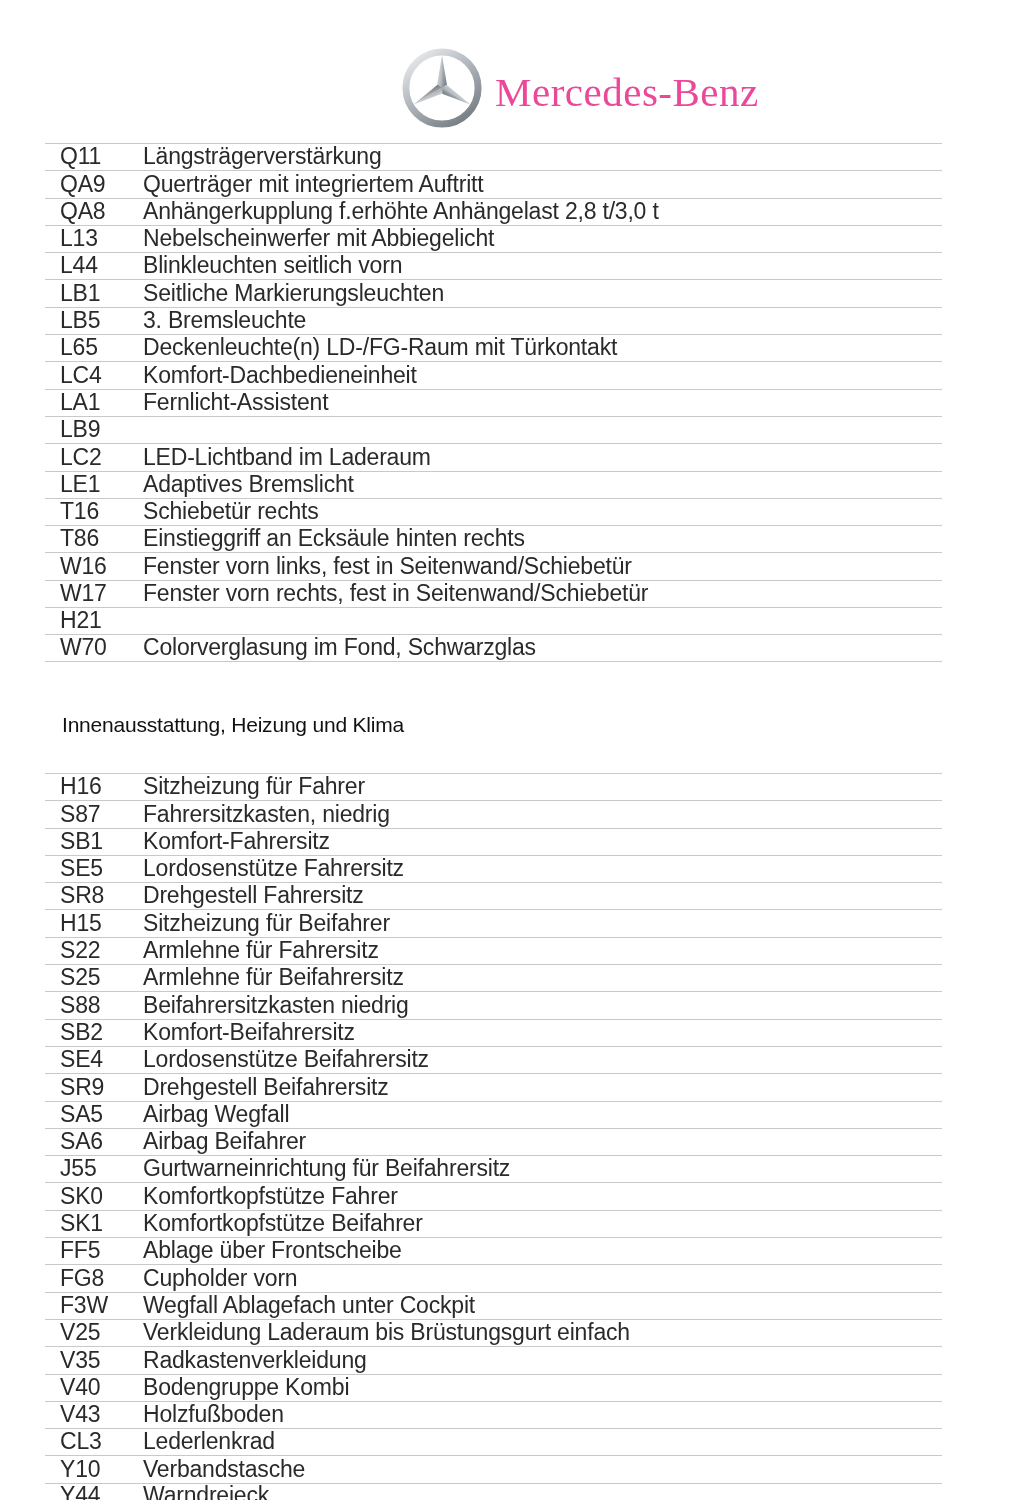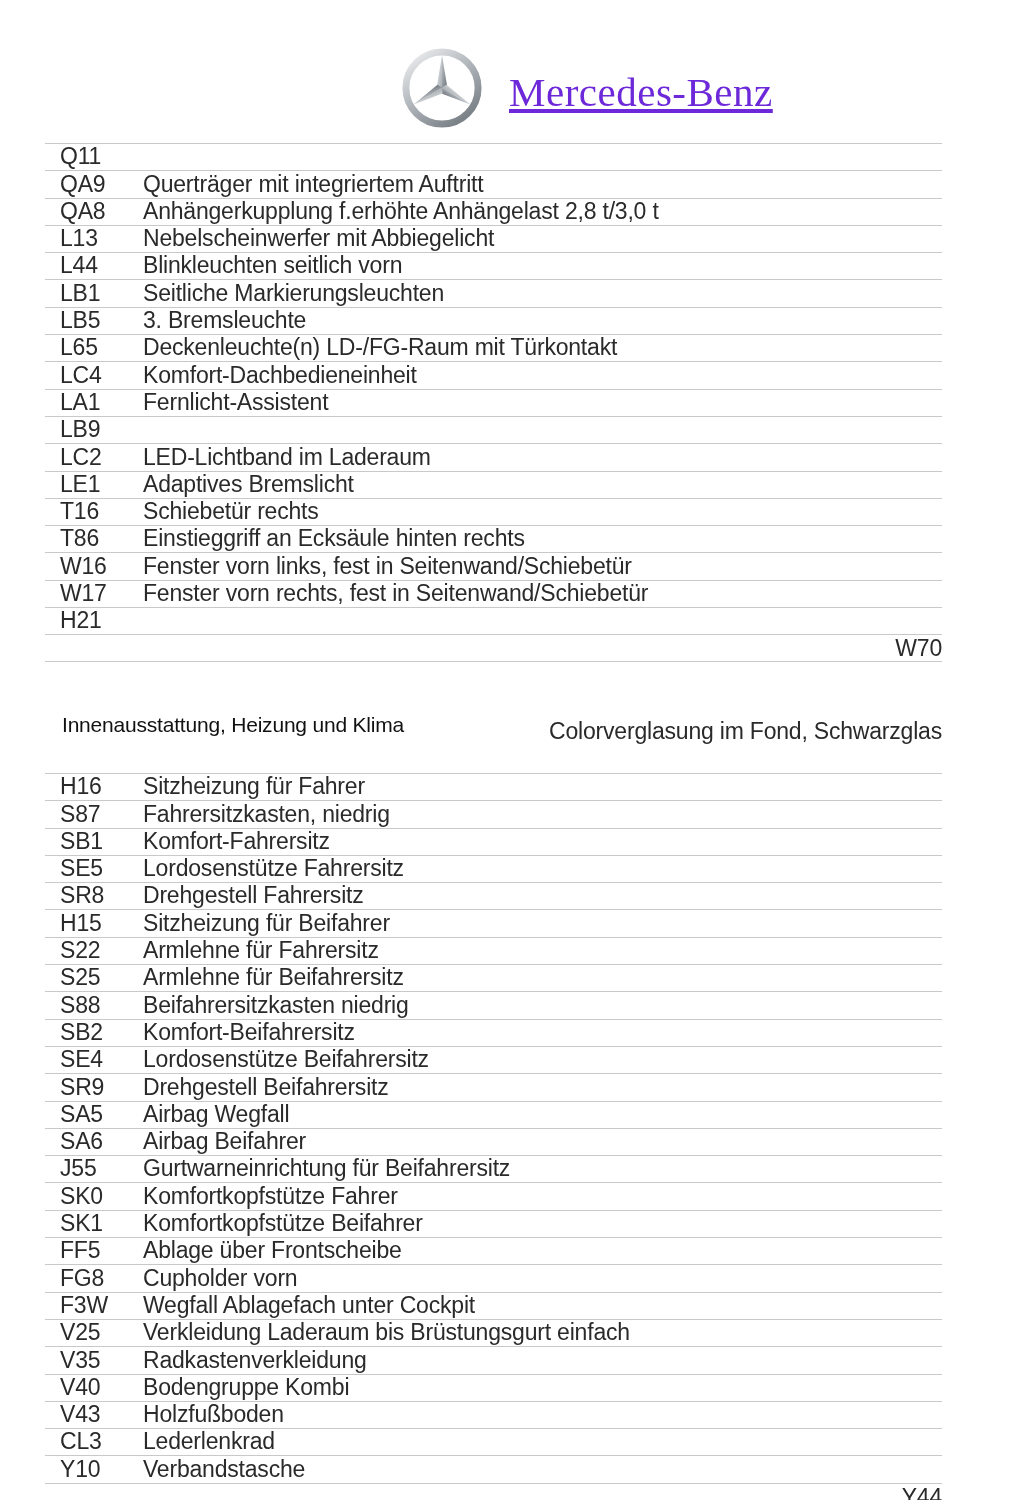--- a/index.html
+++ b/index.html
@@ -11,29 +11,28 @@
     font-family: "Liberation Sans", "DejaVu Sans", sans-serif;
     color: #2a2a2a;
     overflow: hidden;
   }
 
   
   .logo { position: absolute; top: 0; left: 0; }
   .star { position: absolute; left: 401px; top: 47px; }
   .wordmark {
     position: absolute;
-    left: 509px;
+    left: 495px;
     top: 72px;
     font-family: "Liberation Serif", "DejaVu Serif", serif;
     font-size: 41px;
     line-height: 1;
-    color: #6d28d9;
+    color: #ec4899;
     letter-spacing: 0.5px;
     white-space: nowrap;
-    text-decoration: underline;
   }
 
   
   .rows {
     position: absolute;
     left: 45px;
     width: 897px;
   }
   .rows-block-1 { top: 143px; }
   .rows-block-2 { top: 741px; margin-top: 32px; }
@@ -41,21 +40,21 @@
     box-sizing: border-box;
     height: 27.3px;
     border-top: 1px solid #c9c9c9;
     display: flex;
     align-items: flex-end;
     font-size: 23px;
     letter-spacing: -0.2px;
     color: #2a2a2a;
     white-space: nowrap;
   }
-  .rows .row:last-child { border-bottom: 1px solid #c9c9c9; flex-direction: column; }
+  .rows .row:last-child { border-bottom: 1px solid #c9c9c9; }
   .row .code {
     flex: 0 0 83px;
     margin-left: 15px;
   }
   .row .desc { flex: 1 1 auto; }
 
   .section-heading {
     position: absolute;
     left: 62px;
     top: 712px;
@@ -97,20 +96,21 @@
       </g>
       <use href="#mb-arm" transform="rotate(120 50 50)"></use>
       <use href="#mb-arm" transform="rotate(240 50 50)"></use>
     </svg>
     <div class="wordmark">Mercedes-Benz</div>
   </div>
 
   <div class="rows rows-block-1">
       <div class="row">
         <span class="code">Q11</span>
+        <span class="desc">Längsträgerverstärkung</span>
       </div>
       <div class="row">
         <span class="code">QA9</span>
         <span class="desc">Querträger mit integriertem Auftritt</span>
       </div>
       <div class="row">
         <span class="code">QA8</span>
         <span class="desc">Anhängerkupplung f.erhöhte Anhängelast 2,8 t/3,0 t</span>
       </div>
       <div class="row">

